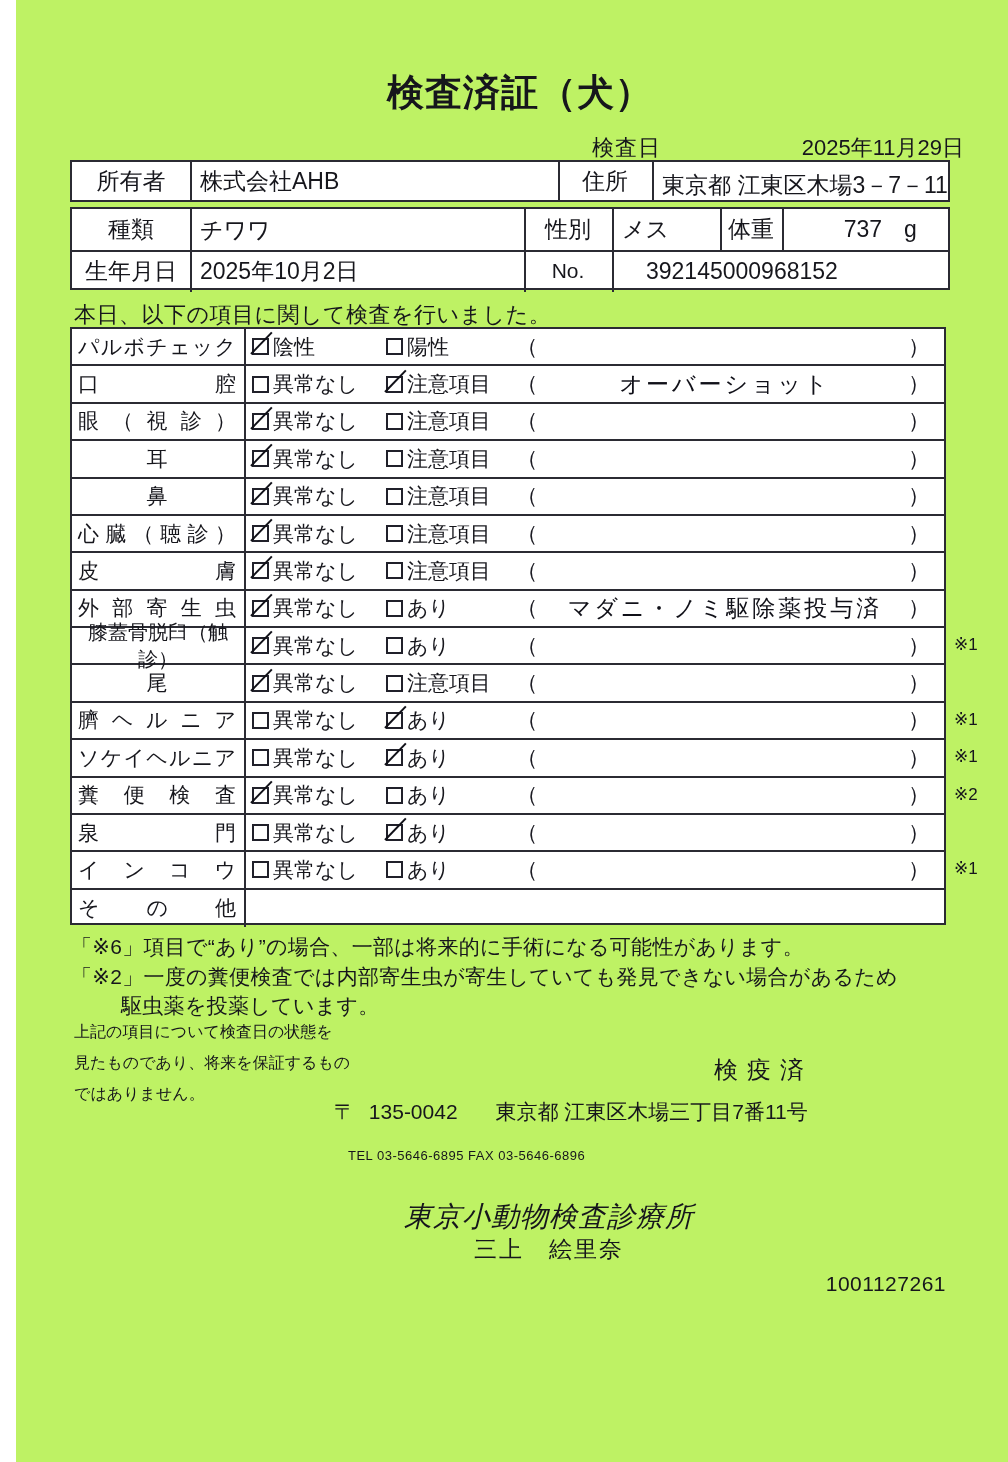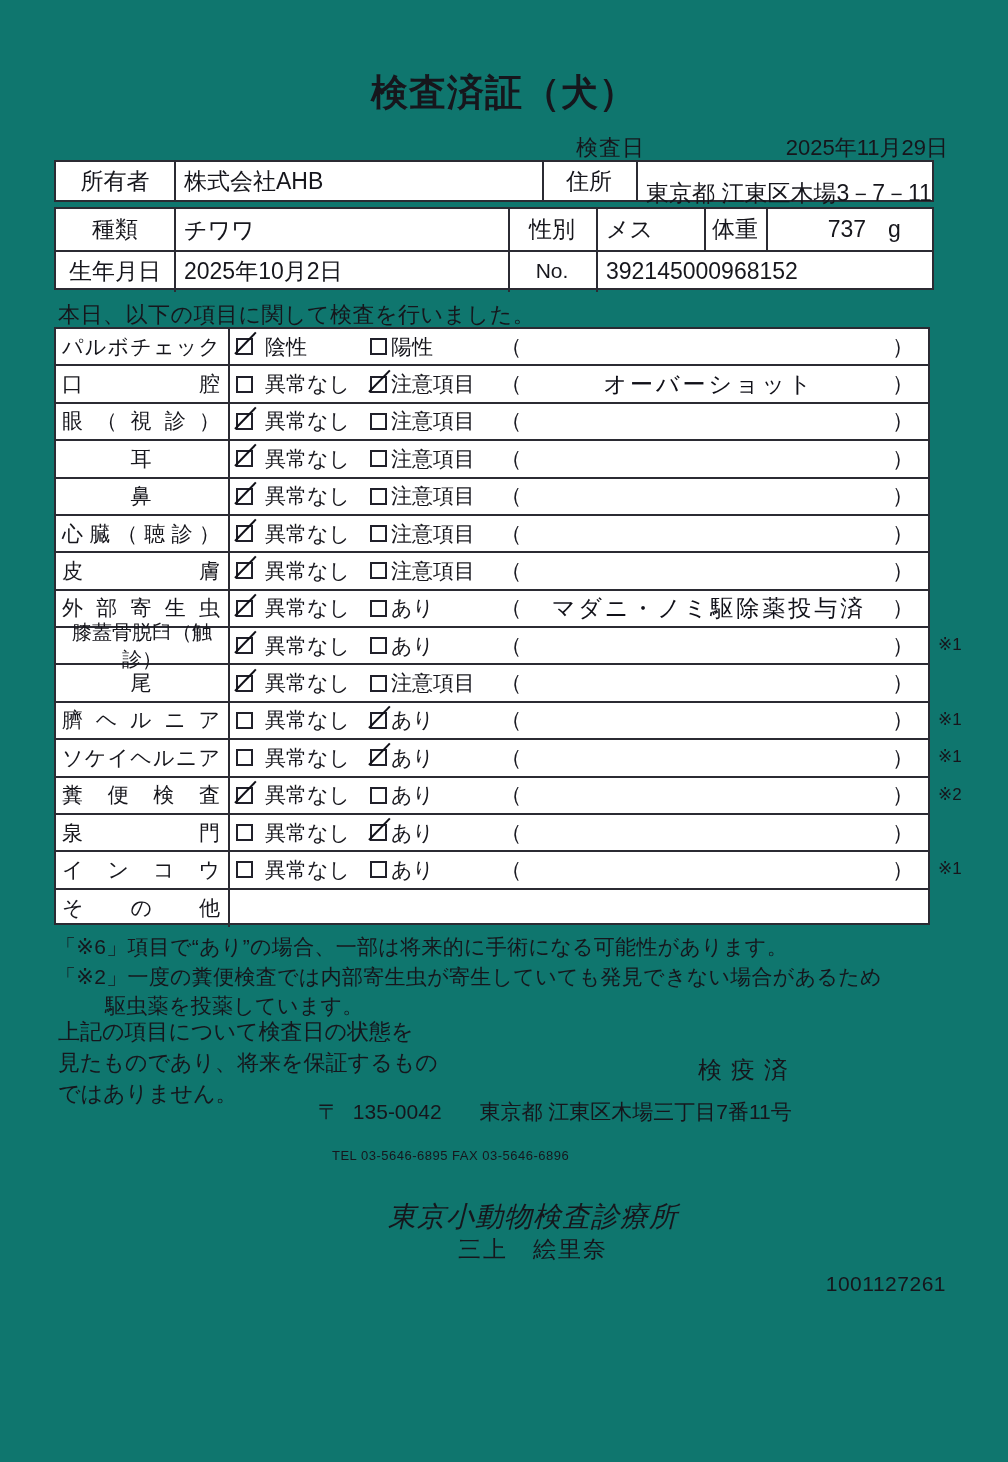--- a/index.html
+++ b/index.html
@@ -12,21 +12,22 @@
     height: 1462px;
     position: relative;
     font-family: "Liberation Sans", "DejaVu Sans", sans-serif;
     color: #1a1a22;
     overflow: hidden;
   }
 
   .page {
     position: absolute;
     inset: 0;
-    background: #0f766e;
+    background: #bef264;
+    margin-left: 16px;
   }
 
   
   .doc-title {
     position: absolute;
     top: 68px;
     left: 0;
     width: 1008px;
     text-align: center;
     font-size: 37px;
@@ -153,21 +154,21 @@
   }
   .opt {
     position: absolute;
     top: 0;
     height: 100%;
     display: flex;
     align-items: center;
     font-size: 21px;
     color: #16161c;
   }
-  .opt1 { left: 180px; gap: 8px; }
+  .opt1 { left: 180px; }
   .opt2 { left: 314px; }
   .paren-open { position: absolute; left: 444px; top: 0; height: 100%; display: flex; align-items: center; font-size: 22px; }
   .paren-close { position: absolute; left: 836px; top: 0; height: 100%; display: flex; align-items: center; font-size: 22px; }
   .note-hand {
     position: absolute;
     left: 470px;
     top: 0;
     height: 100%;
     width: 366px;
     display: flex;
@@ -227,21 +228,21 @@
   }
   #footnote-1 { left: 55px; top: 933px; }
   #footnote-2 { left: 55px; top: 963px; }
   #footnote-2b { left: 105px; top: 992px; }
 
   
   .disclaimer {
     position: absolute;
     left: 58px;
     top: 1016px;
-    font-size: 22px;
+    font-size: 16px;
     line-height: 31px;
     color: #16161c;
   }
 
   
   #quarantine-stamp {
     position: absolute;
     left: 698px;
     top: 1054px;
     font-size: 24px;
@@ -309,21 +310,21 @@
     <span class="examdate-value">2025年11月29日</span>
   </div>
 
   <div class="tbl" id="owner-table">
     <div class="cellline-v" style="left:118px"></div>
     <div class="cellline-v" style="left:486px"></div>
     <div class="cellline-v" style="left:580px"></div>
     <div class="cell ctr" style="left:0;top:0;width:118px;height:100%">所有者</div>
     <div class="cell lft" style="left:118px;top:0;width:368px;height:100%">株式会社AHB</div>
     <div class="cell ctr" style="left:486px;top:0;width:94px;height:100%">住所</div>
-    <div class="cell lft" style="left:580px;top:12px;width:352px;height:100%">東京都 江東区木場3－7－11</div>
+    <div class="cell lft" style="left:580px;top:4px;width:352px;height:100%">東京都 江東区木場3－7－11</div>
   </div>
 
   <div class="tbl" id="animal-table">
     <div class="cellline-h" style="top:41px"></div>
     <div class="cellline-v" style="left:118px;bottom:auto;height:41px"></div>
     <div class="cellline-v" style="left:452px;bottom:auto;height:41px"></div>
     <div class="cellline-v" style="left:540px;bottom:auto;height:41px"></div>
     <div class="cellline-v" style="left:648px;bottom:auto;height:41px"></div>
     <div class="cellline-v" style="left:710px;bottom:auto;height:41px"></div>
     <div class="cellline-v" style="left:118px;top:41px;height:42px"></div>
@@ -334,21 +335,21 @@
     <div class="cell lft" style="left:118px;top:0;width:334px;height:43px">チワワ</div>
     <div class="cell ctr" style="left:452px;top:0;width:88px;height:41px">性別</div>
     <div class="cell lft" style="left:540px;top:0;width:108px;height:41px">メス</div>
     <div class="cell ctr" style="left:648px;top:0;width:62px;height:41px">体重</div>
     <div class="cell rgt" style="left:710px;top:0;width:108px;height:41px">737</div>
     <div class="cell lft" style="left:822px;top:0;width:50px;height:41px">g</div>
 
     <div class="cell ctr" style="left:0;top:41px;width:118px;height:42px">生年月日</div>
     <div class="cell lft" style="left:118px;top:41px;width:334px;height:42px">2025年10月2日</div>
     <div class="cell ctr" style="left:452px;top:41px;width:88px;height:42px;font-size:21px">No.</div>
-    <div class="cell lft" style="left:540px;top:41px;width:336px;height:42px">392145000968152</div>
+    <div class="cell lft" style="left:564px;top:41px;width:336px;height:42px">392145000968152</div>
   </div>
 
   <div class="lead-text">本日、以下の項目に関して検査を行いました。</div>
 
   <div class="tbl" id="inspect-table">
       <div class="irow" style="top: 0px; height: 37.375px;">
         <div class="irow-name">
           <div class="nm-spread">
             <span>パ</span>
             <span>ル</span>

